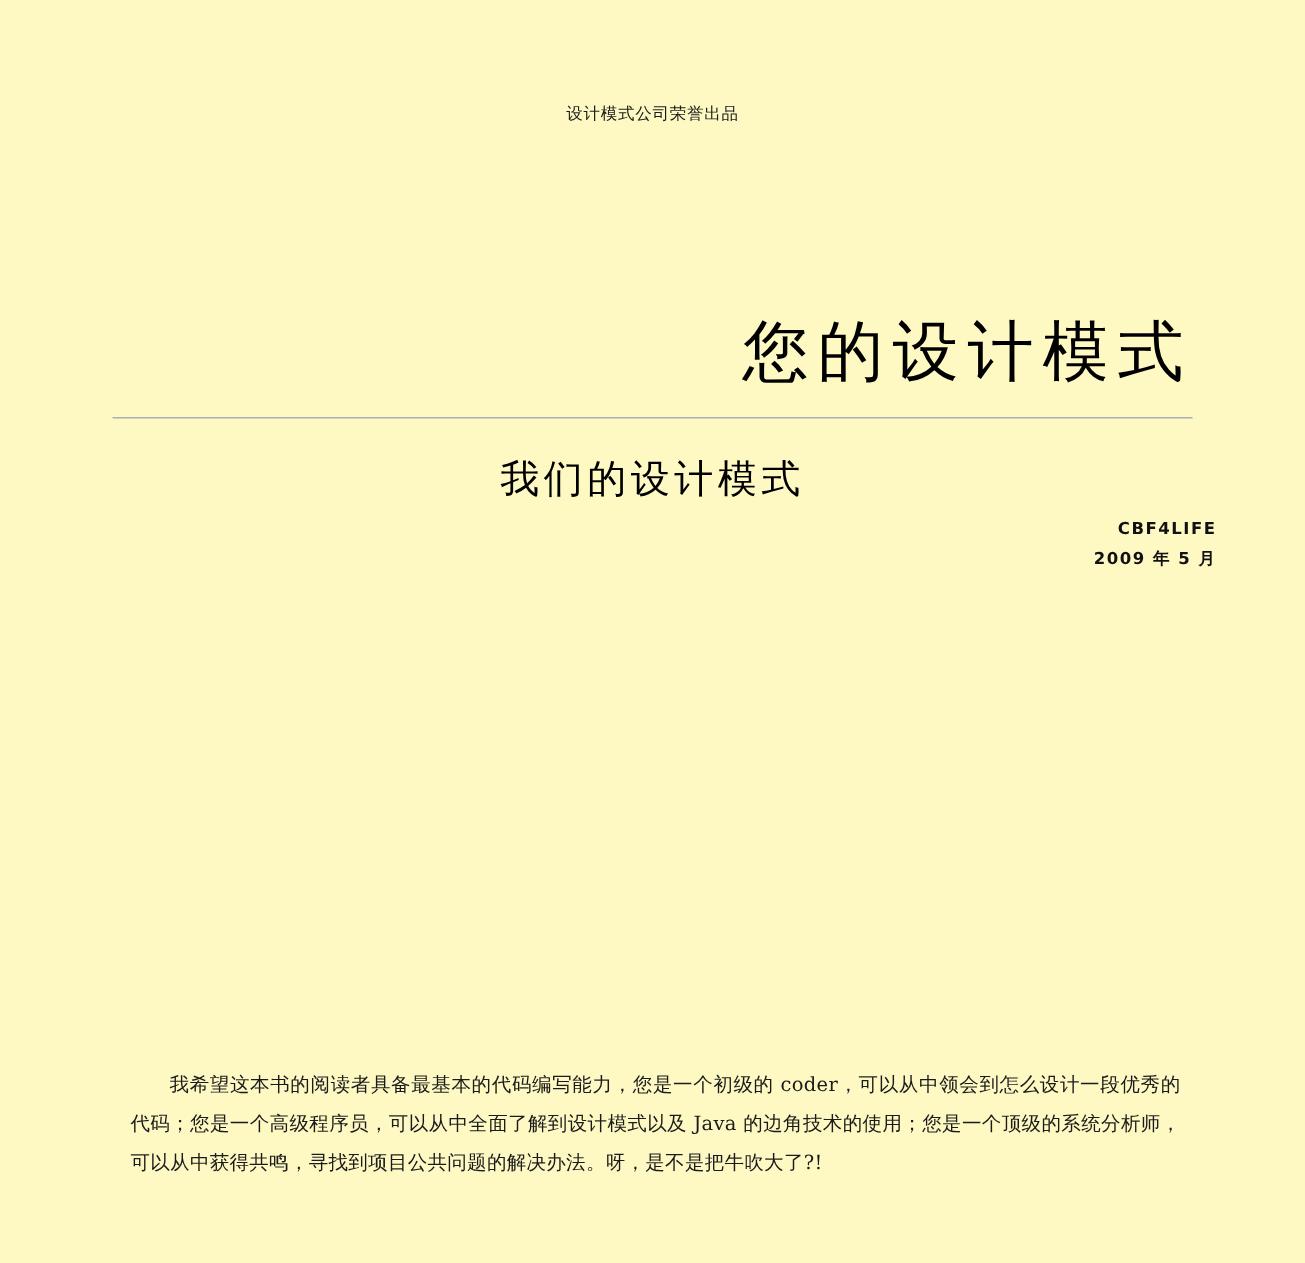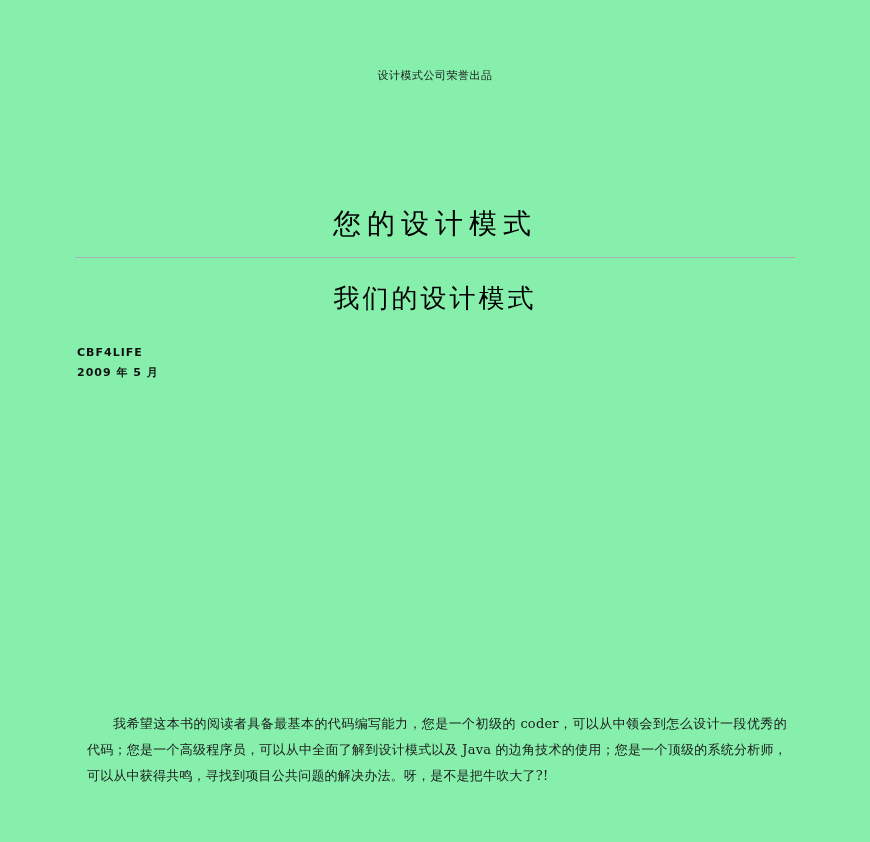--- a/index.html
+++ b/index.html
@@ -9,21 +9,21 @@
   }
   body {
     width: 870px;
     height: 842px;
     font-family: "Liberation Serif", serif;
   }
   .page {
     position: relative;
     width: 870px;
     height: 842px;
-    background: #86efac;
+    background: #fef9c3;
     box-sizing: border-box;
     overflow: hidden;
   }
   .page-inner {
     position: absolute;
     left: 75px;
     top: 0;
     width: 720px;
     height: 842px;
   }
@@ -40,49 +40,50 @@
   }
   .title-block {
     position: absolute;
     top: 205px;
     left: 0;
     width: 720px;
     text-align: center;
   }
   .doc-title {
     font-family: "DejaVu Serif", "Liberation Serif", serif;
-    font-size: 28px;
+    font-size: 44px;
     font-weight: normal;
     color: #000000;
     letter-spacing: 6px;
     line-height: 1.35;
     margin: 0;
     padding-bottom: 14px;
+    text-align: right;
   }
   .title-rule {
     width: 720px;
     height: 0;
     border-top: 1px solid #aab0b6;
     margin: 0 auto;
   }
   .doc-subtitle {
     font-family: "DejaVu Serif", "Liberation Serif", serif;
     font-size: 26px;
     font-weight: normal;
     color: #000000;
     letter-spacing: 3px;
     margin: 11px;
     padding-top: 12px;
   }
   .byline {
     position: absolute;
     top: 343px;
-    left: 2px;
+    left: 16px;
     width: 720px;
-    text-align: left;
+    text-align: right;
     font-family: "DejaVu Sans", "Liberation Sans", sans-serif;
     font-size: 11px;
     font-weight: bold;
     color: #111111;
     letter-spacing: 1px;
     line-height: 1.85;
   }
   .byline div { margin: 0; }
   .body-text {
     position: absolute;

